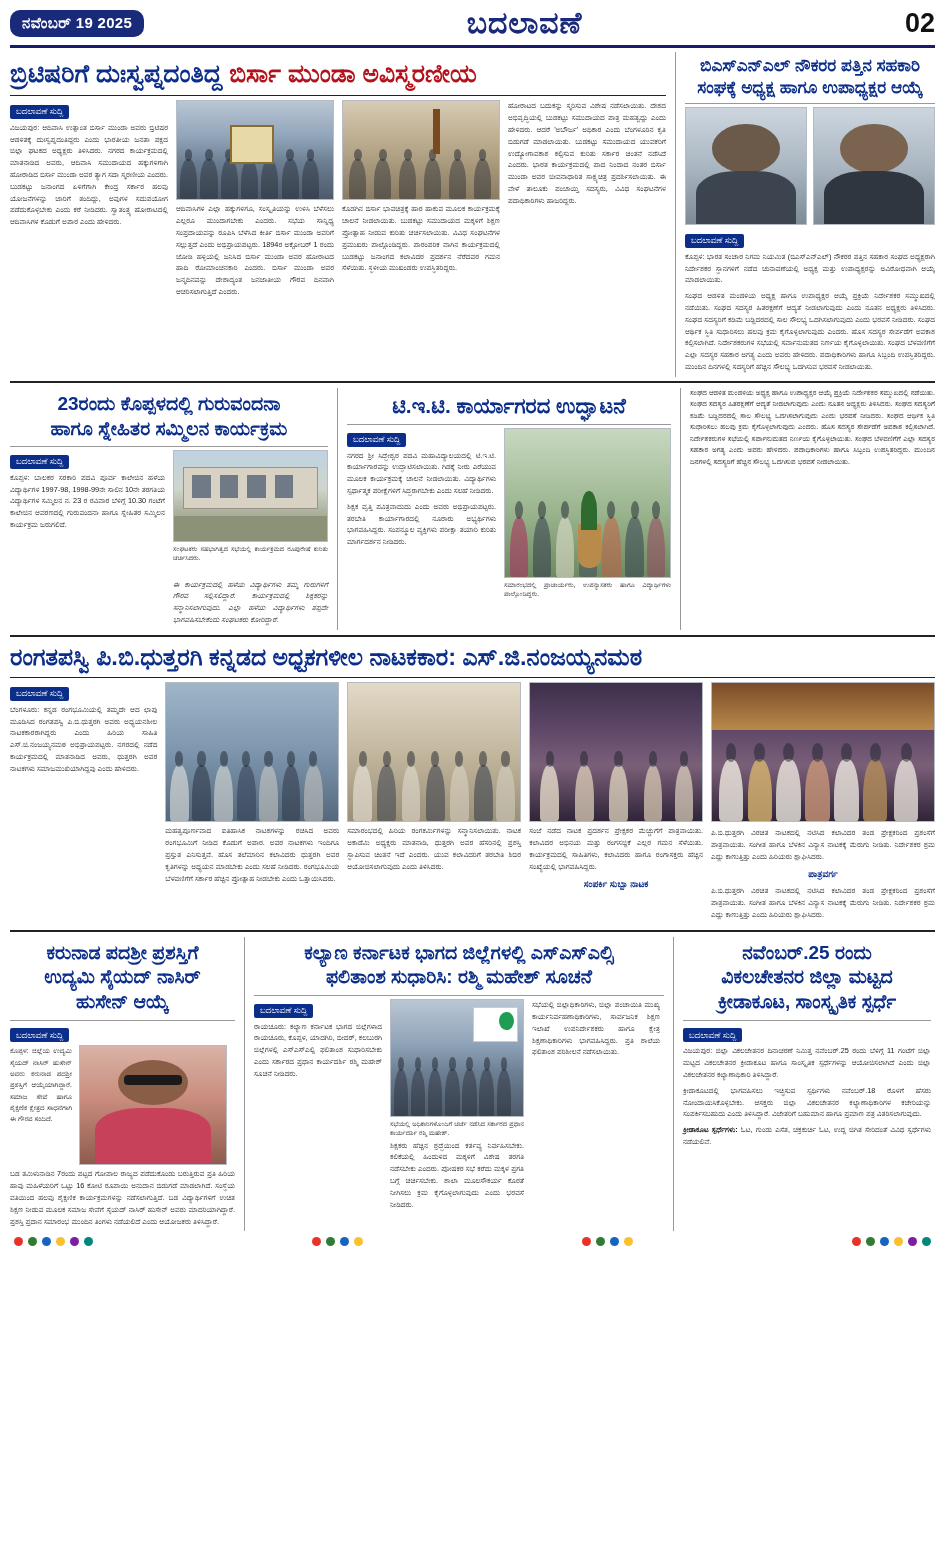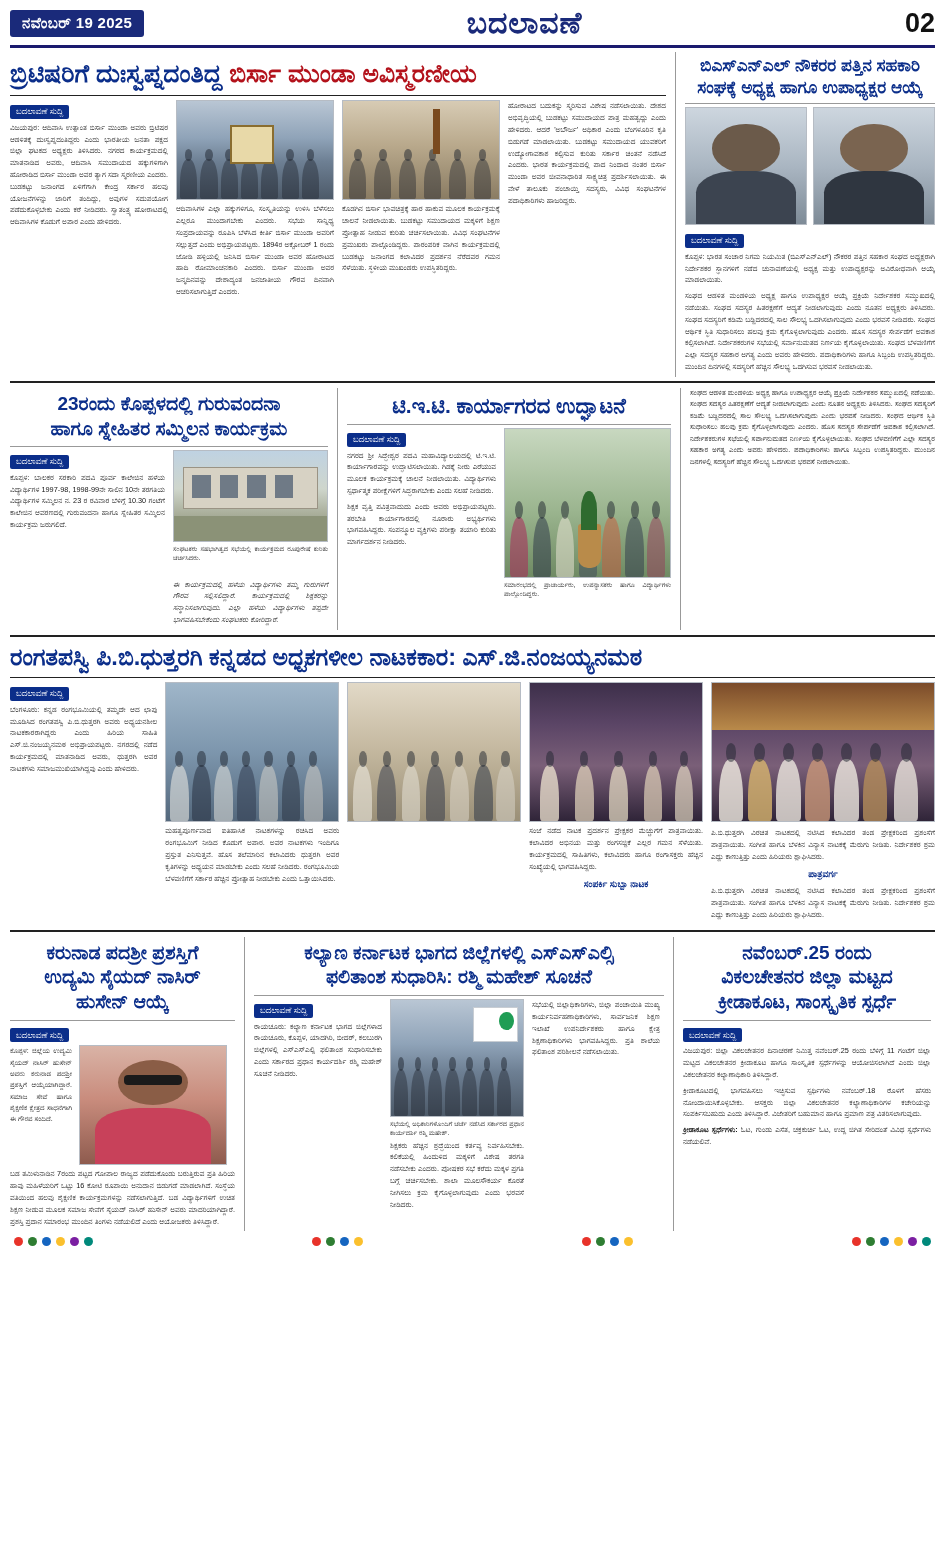--- a/index.html
+++ b/index.html
@@ -11,21 +11,21 @@
     color: #111;
     overflow: hidden;
   }
   .page { position: relative; width: 945px; height: 1542px; padding: 6px 10px 0 10px; }
 
   
   .masthead { display:flex; align-items:center; justify-content:space-between;
      border-bottom: 3px solid #1a1a6e; padding-bottom:4px; margin-bottom:2px; }
   .date-badge {
     background: #1a2a7a; color:#fff; font-weight:bold; font-size:15px;
-    padding:4px 12px 5px 12px; border-radius: 3px; letter-spacing:.3px;
+    padding:4px 12px 5px 12px; border-radius: 10px; letter-spacing:.3px;
   }
   .paper-title { color:#1a2a7a; font-size:30px; font-weight:bold; letter-spacing:1px; }
   .page-no { color:#111; font-size:27px; font-weight:bold; }
 
   .rule { border-top:1px solid #222; margin:4px 0; }
   .rule-thin { border-top:1px solid #999; margin:3px 0; }
   .rule-thick { border-top:2px solid #222; margin:5px 0; }
 
   
   h1.hl {
@@ -286,20 +286,23 @@
           <div class="people">
             <i style="left:3%;background:rgba(235,232,222,.6)"></i>
             <i style="left:17%;background:rgba(60,65,80,.55)"></i>
             <i style="left:31%;background:rgba(230,226,215,.55)"></i>
             <i style="left:45%;background:rgba(55,60,75,.55)"></i>
             <i style="left:59%;background:rgba(225,220,208,.5)"></i>
             <i style="left:73%;background:rgba(50,58,72,.55)"></i>
             <i style="left:86%;background:rgba(220,215,205,.5)"></i>
           </div>
         </div>
+        <div class="col-text" style="margin-top:3px;">
+            <p>ಸಮಾರಂಭದಲ್ಲಿ ಹಿರಿಯ ರಂಗಕರ್ಮಿಗಳನ್ನು ಸನ್ಮಾನಿಸಲಾಯಿತು. ನಾಟಕ ಅಕಾಡೆಮಿ ಅಧ್ಯಕ್ಷರು ಮಾತನಾಡಿ, ಧುತ್ತರಗಿ ಅವರ ಹೆಸರಿನಲ್ಲಿ ಪ್ರಶಸ್ತಿ ಸ್ಥಾಪಿಸುವ ಚಿಂತನೆ ಇದೆ ಎಂದರು. ಯುವ ಕಲಾವಿದರಿಗೆ ತರಬೇತಿ ಶಿಬಿರ ಆಯೋಜಿಸಲಾಗುವುದು ಎಂದು ತಿಳಿಸಿದರು.</p>
+          </div>
       </div>
 
       <div style="width:177px;">
         <div class="photo ph-stage" style="height:140px;">
           <div class="people">
             <i style="left:6%;background:rgba(240,230,210,.75)"></i>
             <i style="left:26%;background:rgba(230,215,190,.7)"></i>
             <i style="left:46%;background:rgba(235,225,200,.7)"></i>
             <i style="left:66%;background:rgba(225,210,185,.7)"></i>
             <i style="left:84%;background:rgba(235,225,200,.65)"></i>

